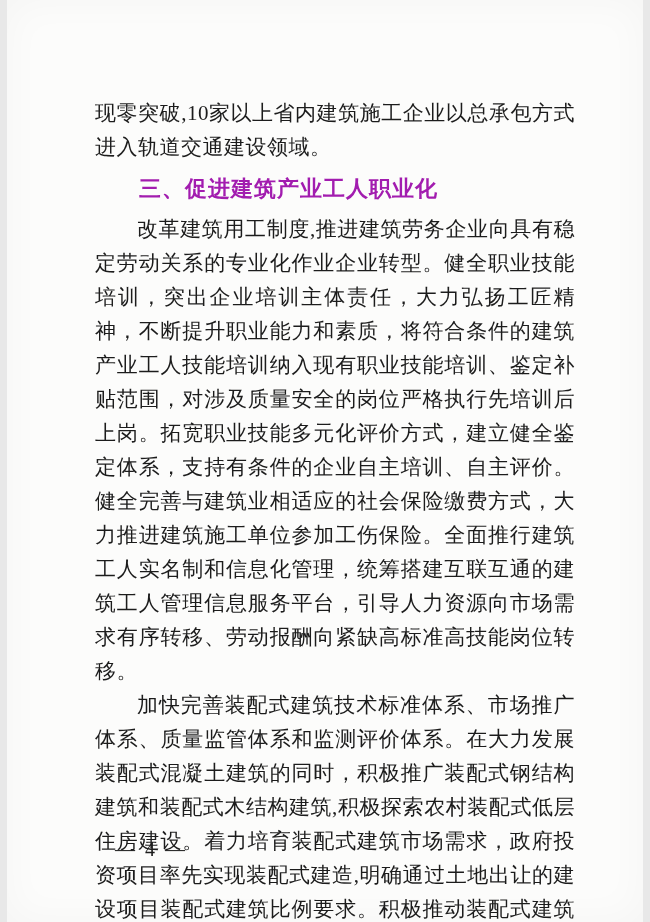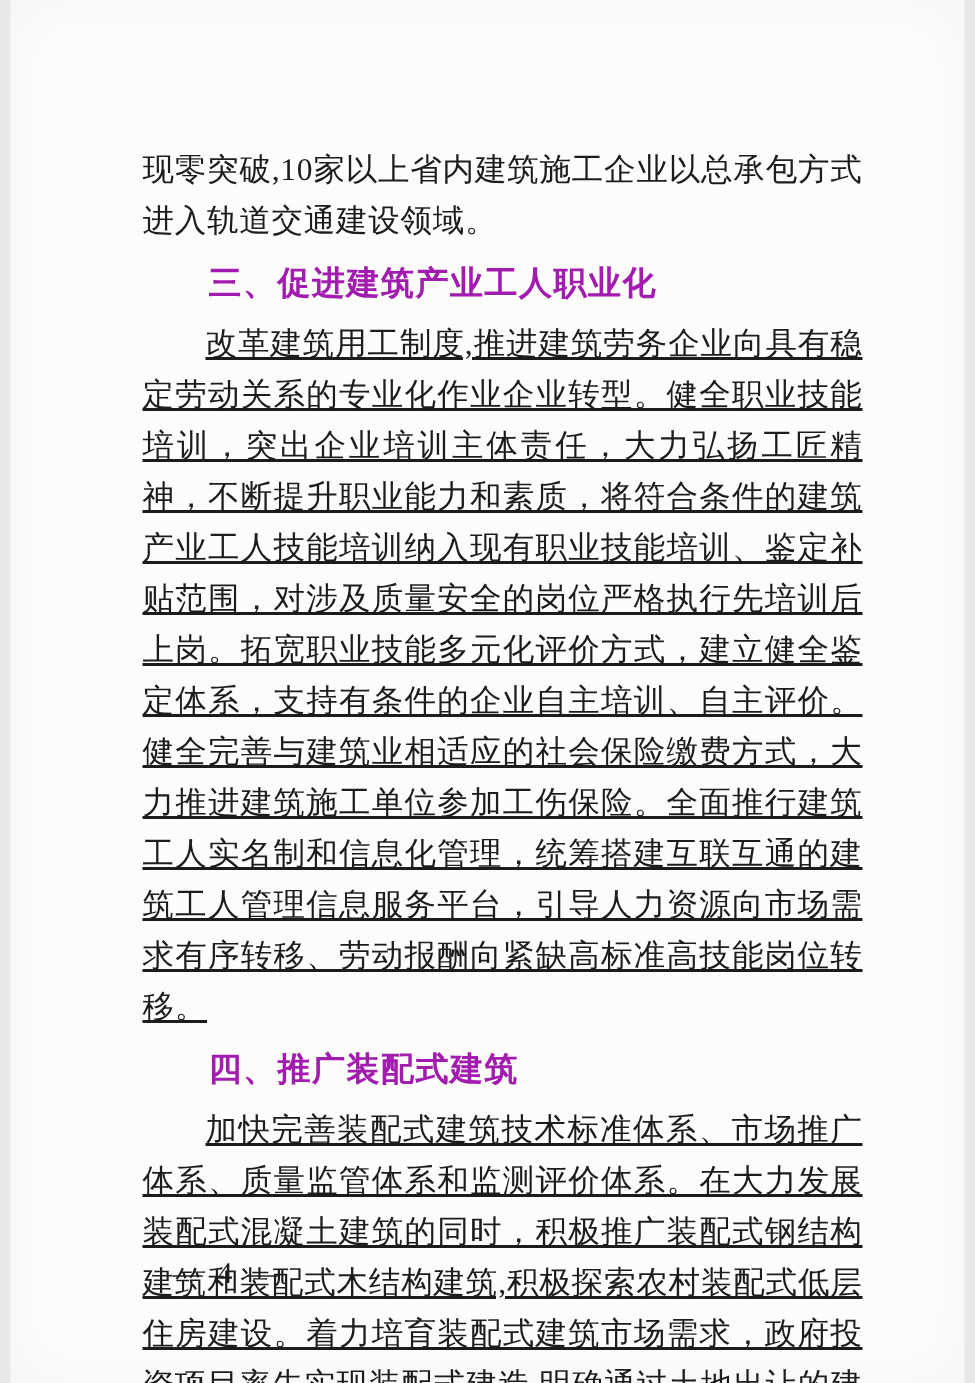--- a/index.html
+++ b/index.html
@@ -28,21 +28,20 @@
     margin: 0;
     font-size: 21px;
     line-height: 34px;
     letter-spacing: 0.5px;
     text-align: justify;
     text-justify: inter-ideograph;
     font-family: "Liberation Serif", serif;
   }
   .para.indent {
     text-indent: 2em;
-    text-decoration: underline;
   }
   .heading {
     margin: 9px 0 7px 0;
     padding-left: 2em;
     font-size: 22px;
     line-height: 32px;
     font-weight: bold;
     letter-spacing: 1px;
     font-family: "Liberation Sans", sans-serif;
     color: #a21caf;
@@ -66,21 +65,20 @@
 
 <div class="page">
   <div class="content">
 
     <p class="para">现零突破,10家以上省内建筑施工企业以总承包方式进入轨道交通建设领域。</p>
 
     <h3 class="heading">三、促进建筑产业工人职业化</h3>
 
     <p class="para indent">改革建筑用工制度,推进建筑劳务企业向具有稳定劳动关系的专业化作业企业转型。健全职业技能培训，突出企业培训主体责任，大力弘扬工匠精神，不断提升职业能力和素质，将符合条件的建筑产业工人技能培训纳入现有职业技能培训、鉴定补贴范围，对涉及质量安全的岗位严格执行先培训后上岗。拓宽职业技能多元化评价方式，建立健全鉴定体系，支持有条件的企业自主培训、自主评价。健全完善与建筑业相适应的社会保险缴费方式，大力推进建筑施工单位参加工伤保险。全面推行建筑工人实名制和信息化管理，统筹搭建互联互通的建筑工人管理信息服务平台，引导人力资源向市场需求有序转移、劳动报酬向紧缺高标准高技能岗位转移。</p>
 
-    <h3 class="heading">四、推广装配式建筑</h3>
 
     <p class="para indent">加快完善装配式建筑技术标准体系、市场推广体系、质量监管体系和监测评价体系。在大力发展装配式混凝土建筑的同时，积极推广装配式钢结构建筑和装配式木结构建筑,积极探索农村装配式低层住房建设。着力培育装配式建筑市场需求，政府投资项目率先实现装配式建造,明确通过土地出让的建设项目装配式建筑比例要求。积极推动装配式建筑产业园区、示范基地和项目建设，形成规模化的装配式建筑产业链。对装配式建筑预制部品</p>
 
   </div>
 
   <div class="footer">
     <span class="dash">—</span><span>4</span><span class="dash">—</span>
   </div>
 </div>
 

